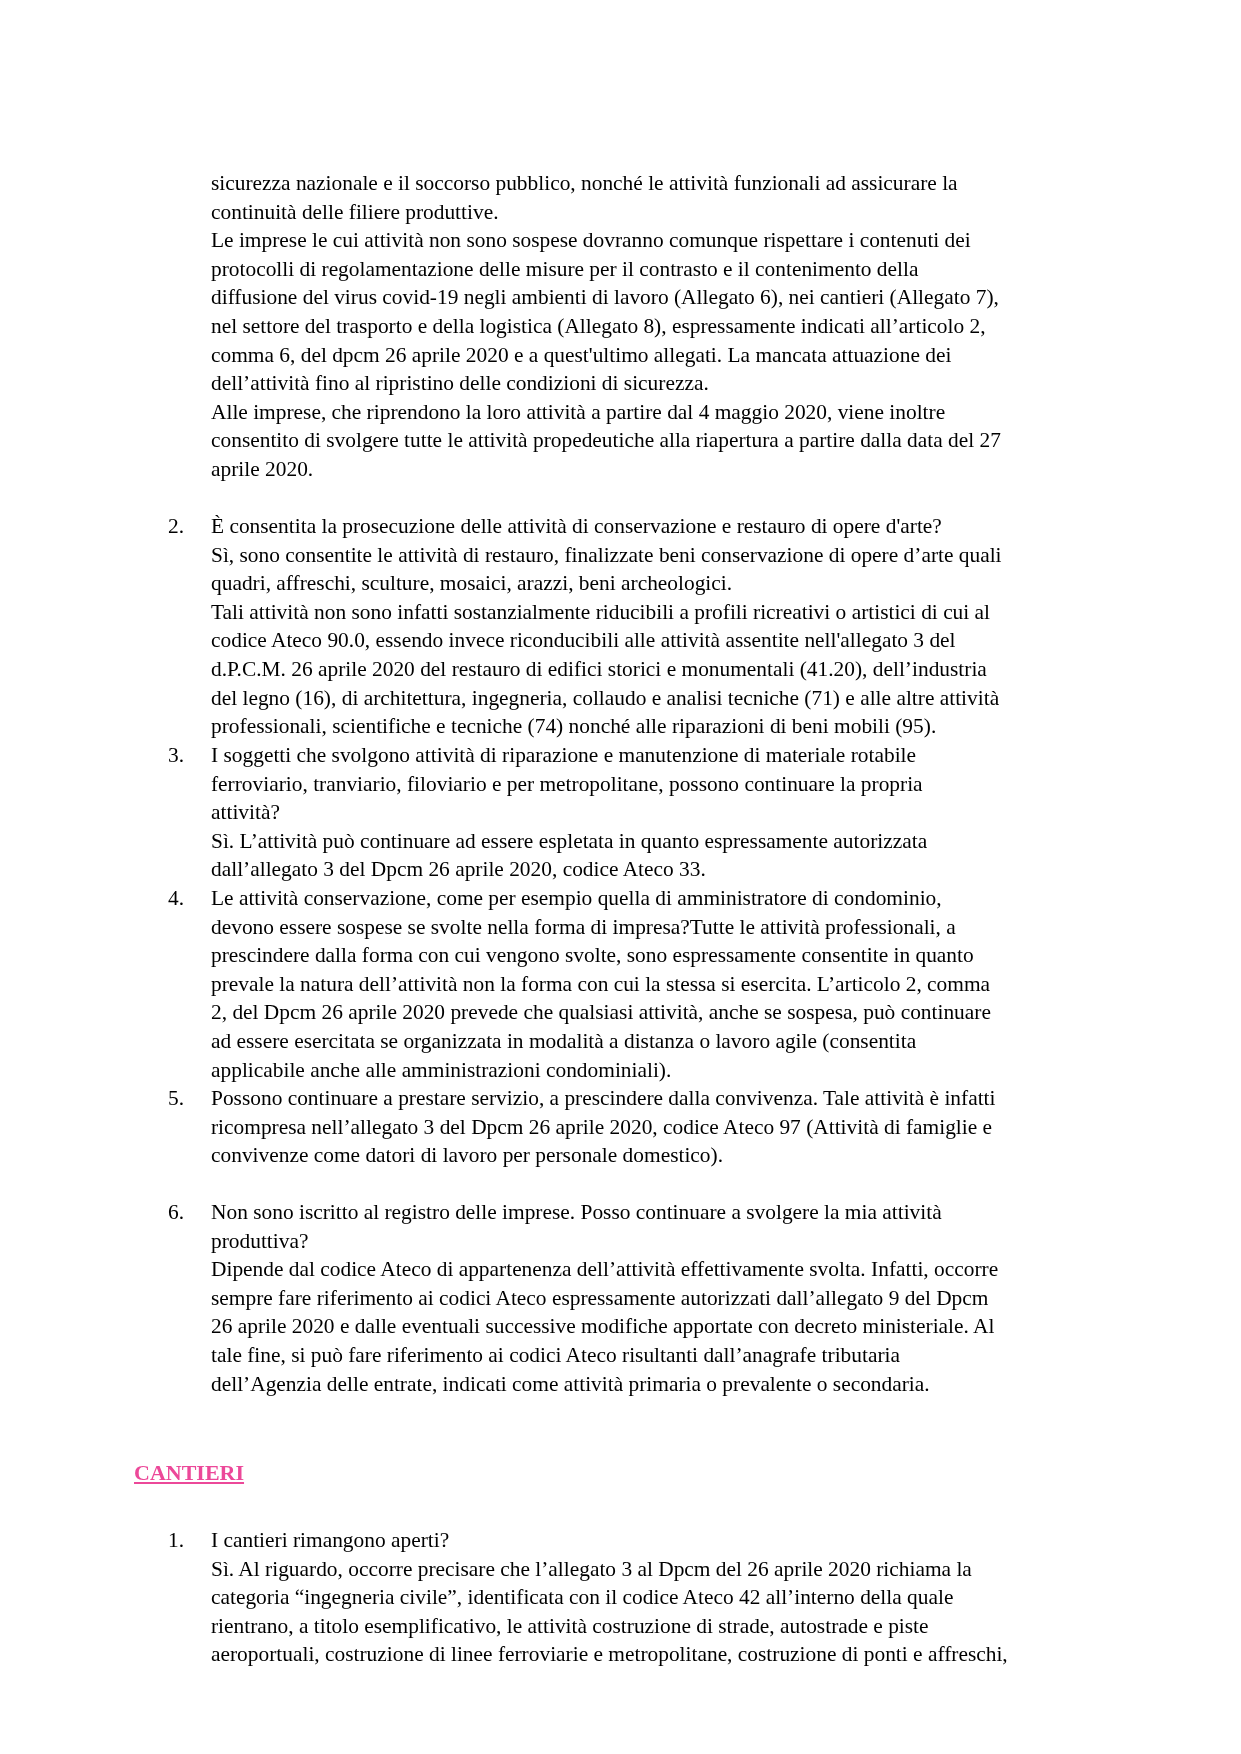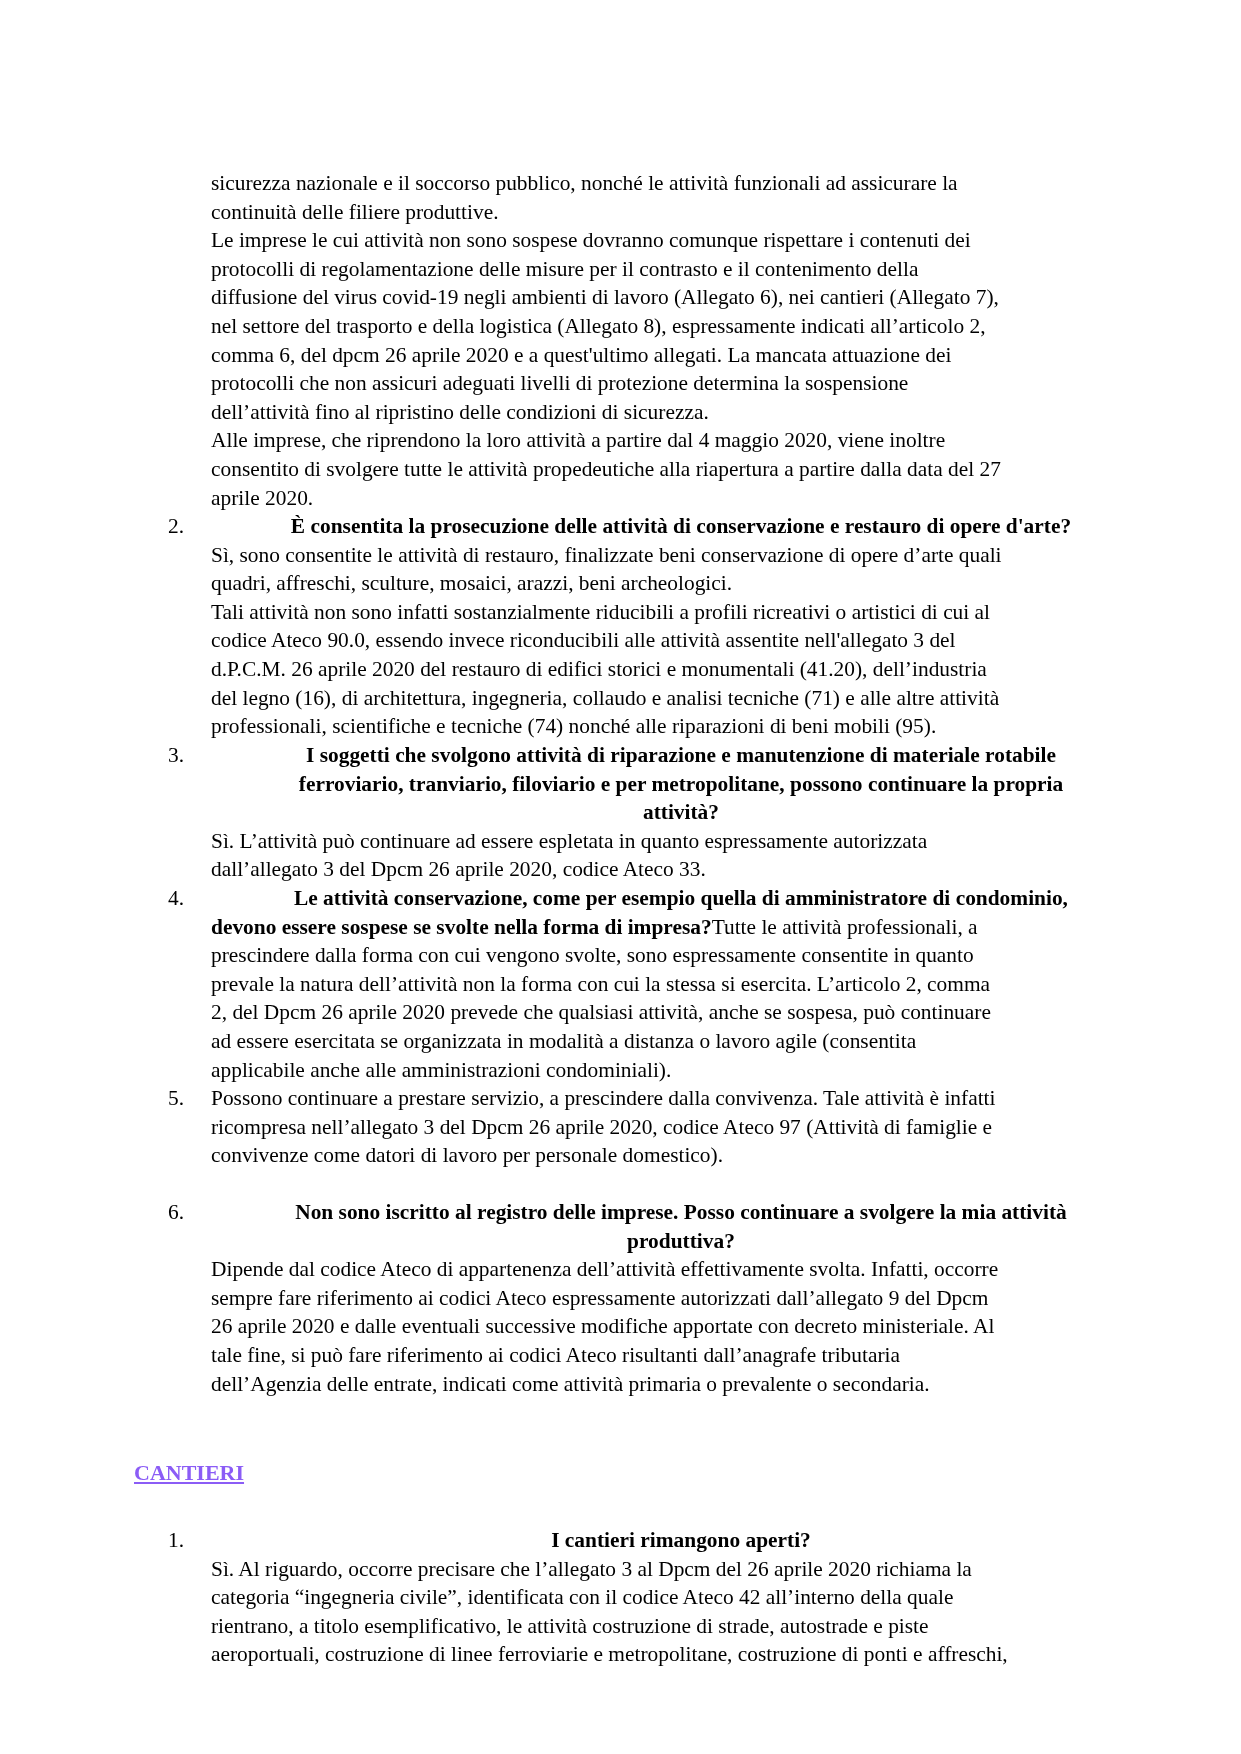--- a/index.html
+++ b/index.html
@@ -46,22 +46,21 @@
       top: 0;
       width: 40px;
     }
     .item .content {
       position: absolute;
       left: 43px;
       top: 0;
       width: 940px;
     }
     b, .bold {
-      font-weight: bold;
-      text-align: center;
+      font-weight: normal;
     }
     .section-heading {
       position: absolute;
       left: 118px;
       top: 1421px;
       font-weight: bold;
       color: #0000ee;
       text-decoration: underline;
       font-size: 22px;
       line-height: 28px;
@@ -74,21 +73,20 @@
 <div class="page">
 
   <div class="block" style="top:131px;">
     <span class="line">sicurezza nazionale e il soccorso pubblico, nonché le attività funzionali ad assicurare la</span>
     <span class="line">continuità delle filiere produttive.</span>
     <span class="line">Le imprese le cui attività non sono sospese dovranno comunque rispettare i contenuti dei</span>
     <span class="line">protocolli di regolamentazione delle misure per il contrasto e il contenimento della</span>
     <span class="line">diffusione del virus covid-19 negli ambienti di lavoro (Allegato 6), nei cantieri (Allegato 7),</span>
     <span class="line">nel settore del trasporto e della logistica (Allegato 8), espressamente indicati all’articolo 2,</span>
     <span class="line">comma 6, del dpcm 26 aprile 2020 e a quest'ultimo allegati. La mancata attuazione dei</span>
-    <span class="line">protocolli che non assicuri adeguati livelli di protezione determina la sospensione</span>
     <span class="line">dell’attività fino al ripristino delle condizioni di sicurezza.</span>
     <span class="line">Alle imprese, che riprendono la loro attività a partire dal 4 maggio 2020, viene inoltre</span>
     <span class="line">consentito di svolgere tutte le attività propedeutiche alla riapertura a partire dalla data del 27</span>
     <span class="line">aprile 2020.</span>
   </div>
 
   <div class="item" style="top:474px;">
     <span class="num">2.</span>
     <div class="content">
       <span class="line bold">È consentita la prosecuzione delle attività di conservazione e restauro di opere d'arte?</span>
@@ -141,21 +139,21 @@
       <span class="line bold">Non sono iscritto al registro delle imprese. Posso continuare a svolgere la mia attività</span>
       <span class="line bold">produttiva?</span>
       <span class="line">Dipende dal codice Ateco di appartenenza dell’attività effettivamente svolta. Infatti, occorre</span>
       <span class="line">sempre fare riferimento ai codici Ateco espressamente autorizzati dall’allegato 9 del Dpcm</span>
       <span class="line">26 aprile 2020 e dalle eventuali successive modifiche apportate con decreto ministeriale. Al</span>
       <span class="line">tale fine, si può fare riferimento ai codici Ateco risultanti dall’anagrafe tributaria</span>
       <span class="line">dell’Agenzia delle entrate, indicati come attività primaria o prevalente o secondaria.</span>
     </div>
   </div>
 
-  <a class="section-heading" style="color: #8b5cf6; text-align: center;">CANTIERI</a>
+  <a class="section-heading" style="color: #ec4899; text-align: center;">CANTIERI</a>
 
   <div class="item" style="top:1488px;">
     <span class="num">1.</span>
     <div class="content">
       <span class="line bold">I cantieri rimangono aperti?</span>
       <span class="line">Sì. Al riguardo, occorre precisare che l’allegato 3 al Dpcm del 26 aprile 2020 richiama la</span>
       <span class="line">categoria “ingegneria civile”, identificata con il codice Ateco 42 all’interno della quale</span>
       <span class="line">rientrano, a titolo esemplificativo, le attività costruzione di strade, autostrade e piste</span>
       <span class="line">aeroportuali, costruzione di linee ferroviarie e metropolitane, costruzione di ponti e affreschi,</span>
     </div>

